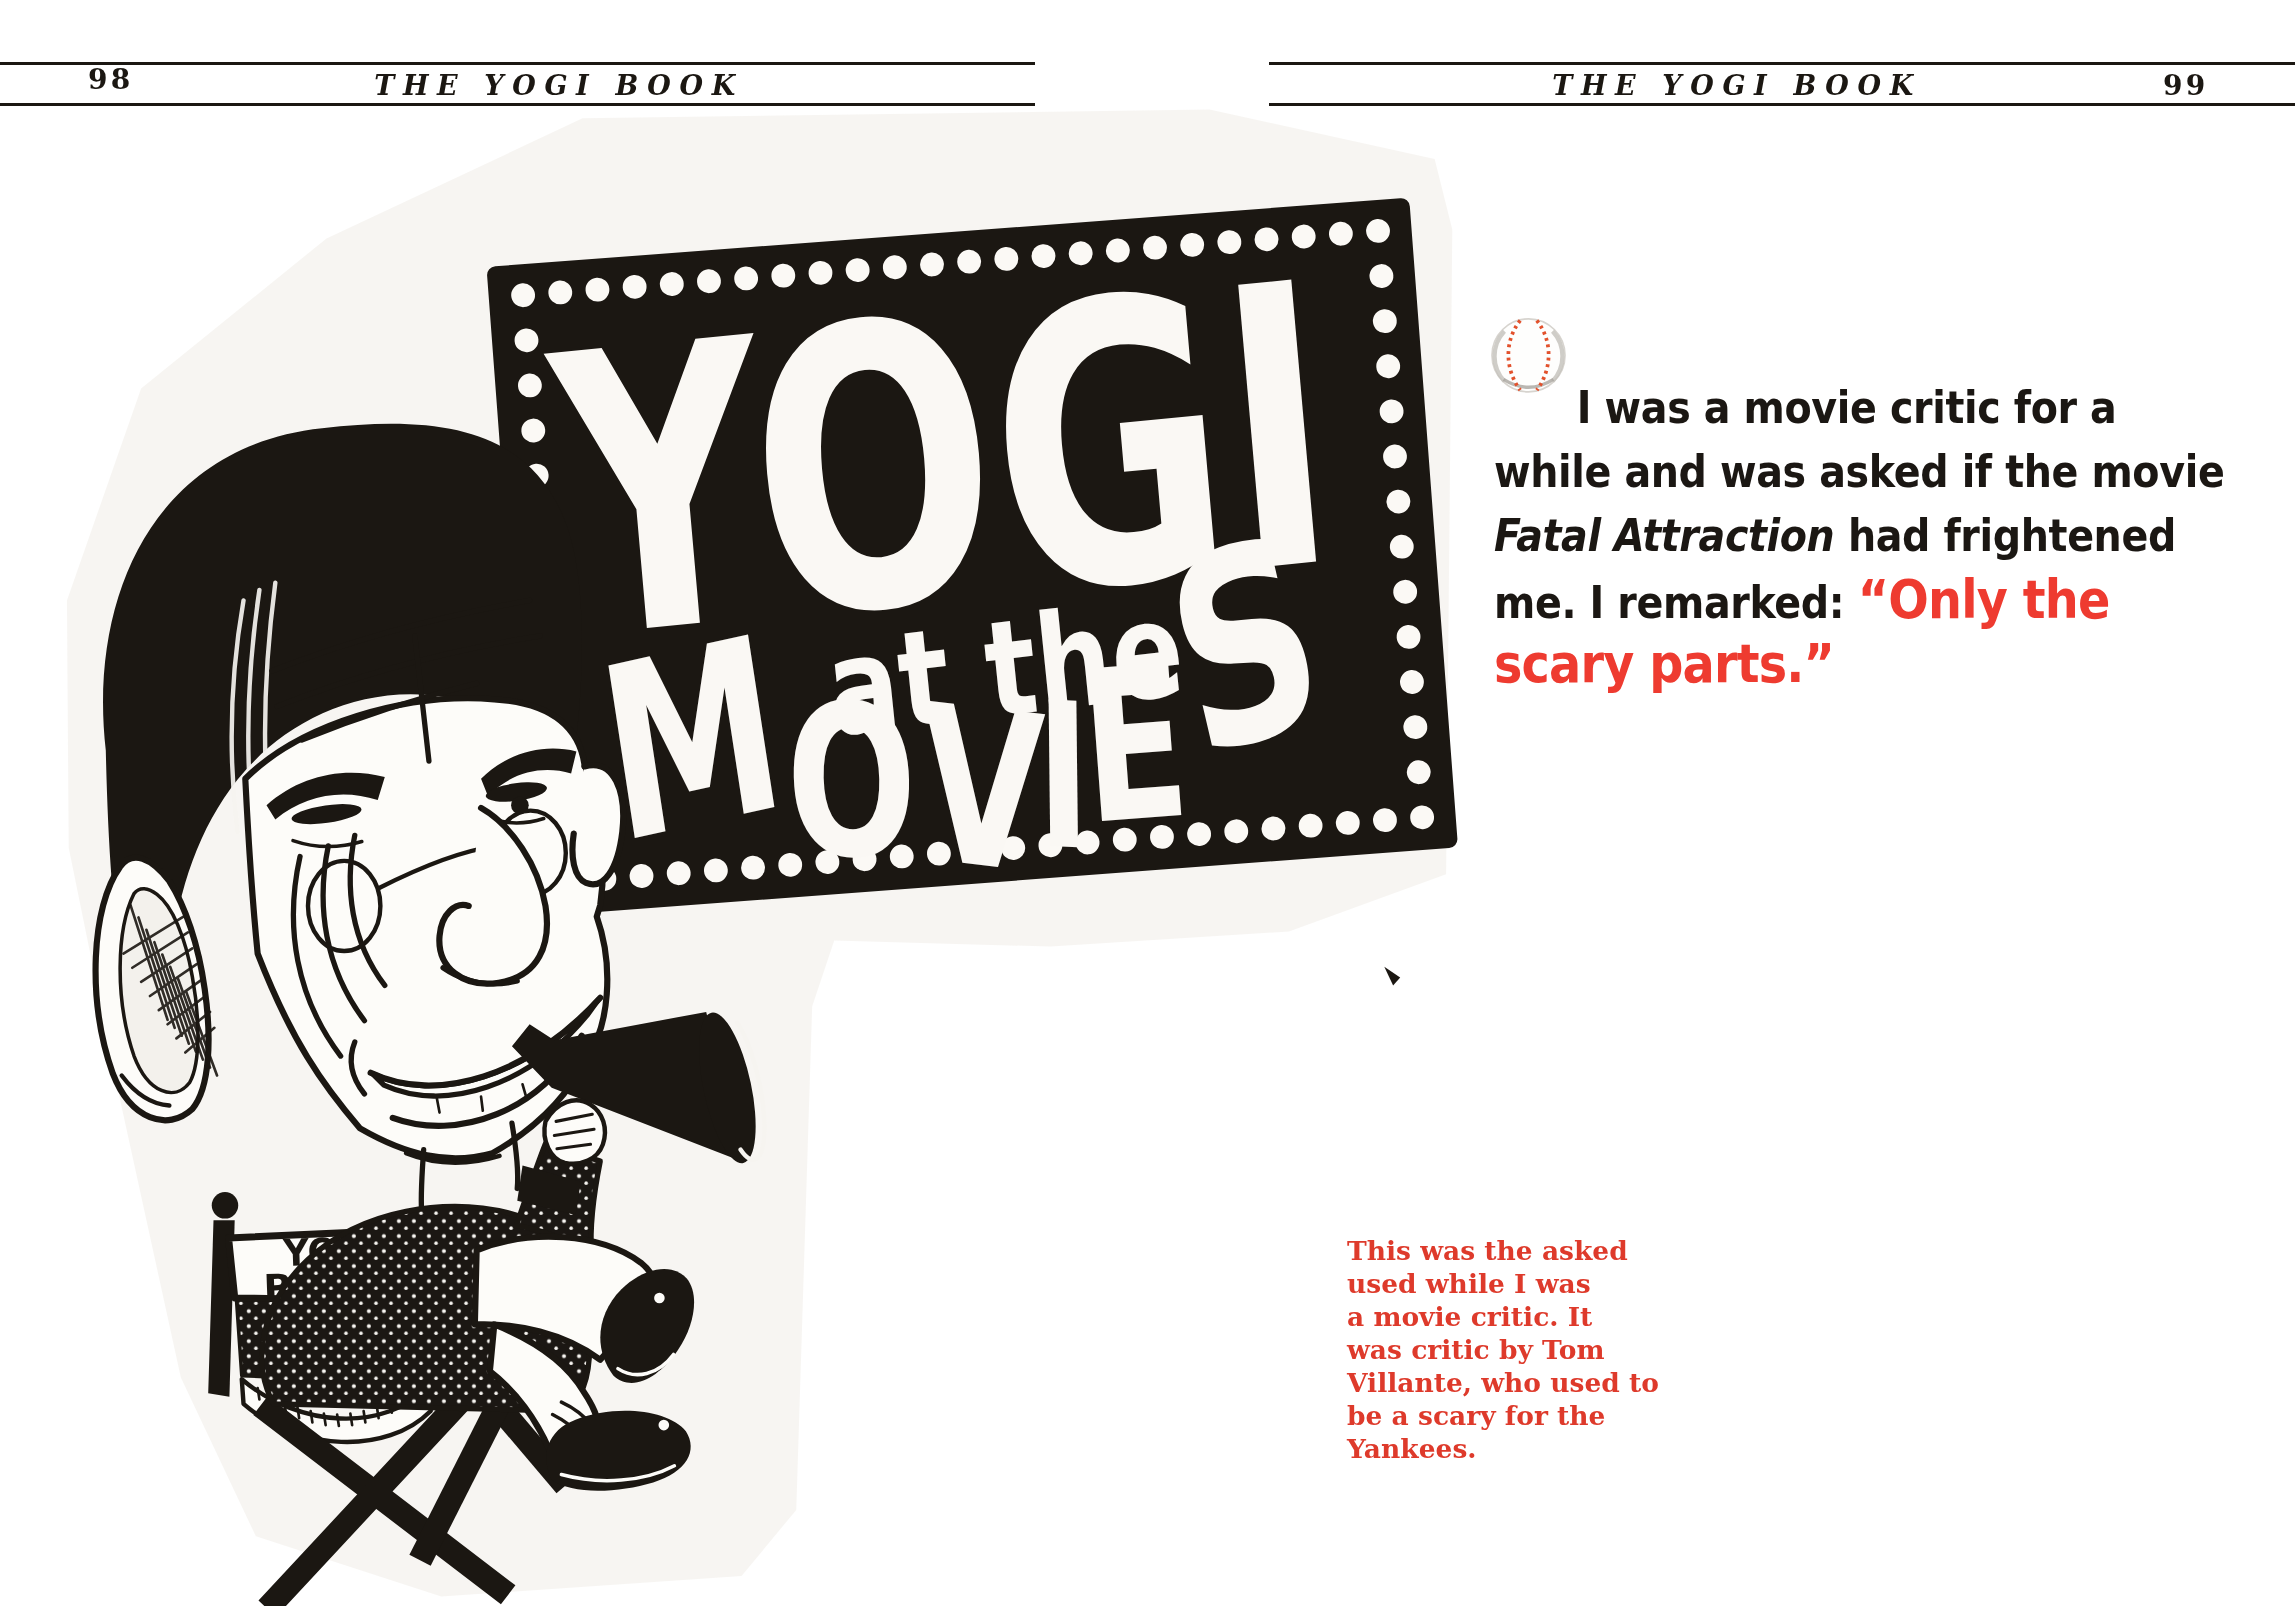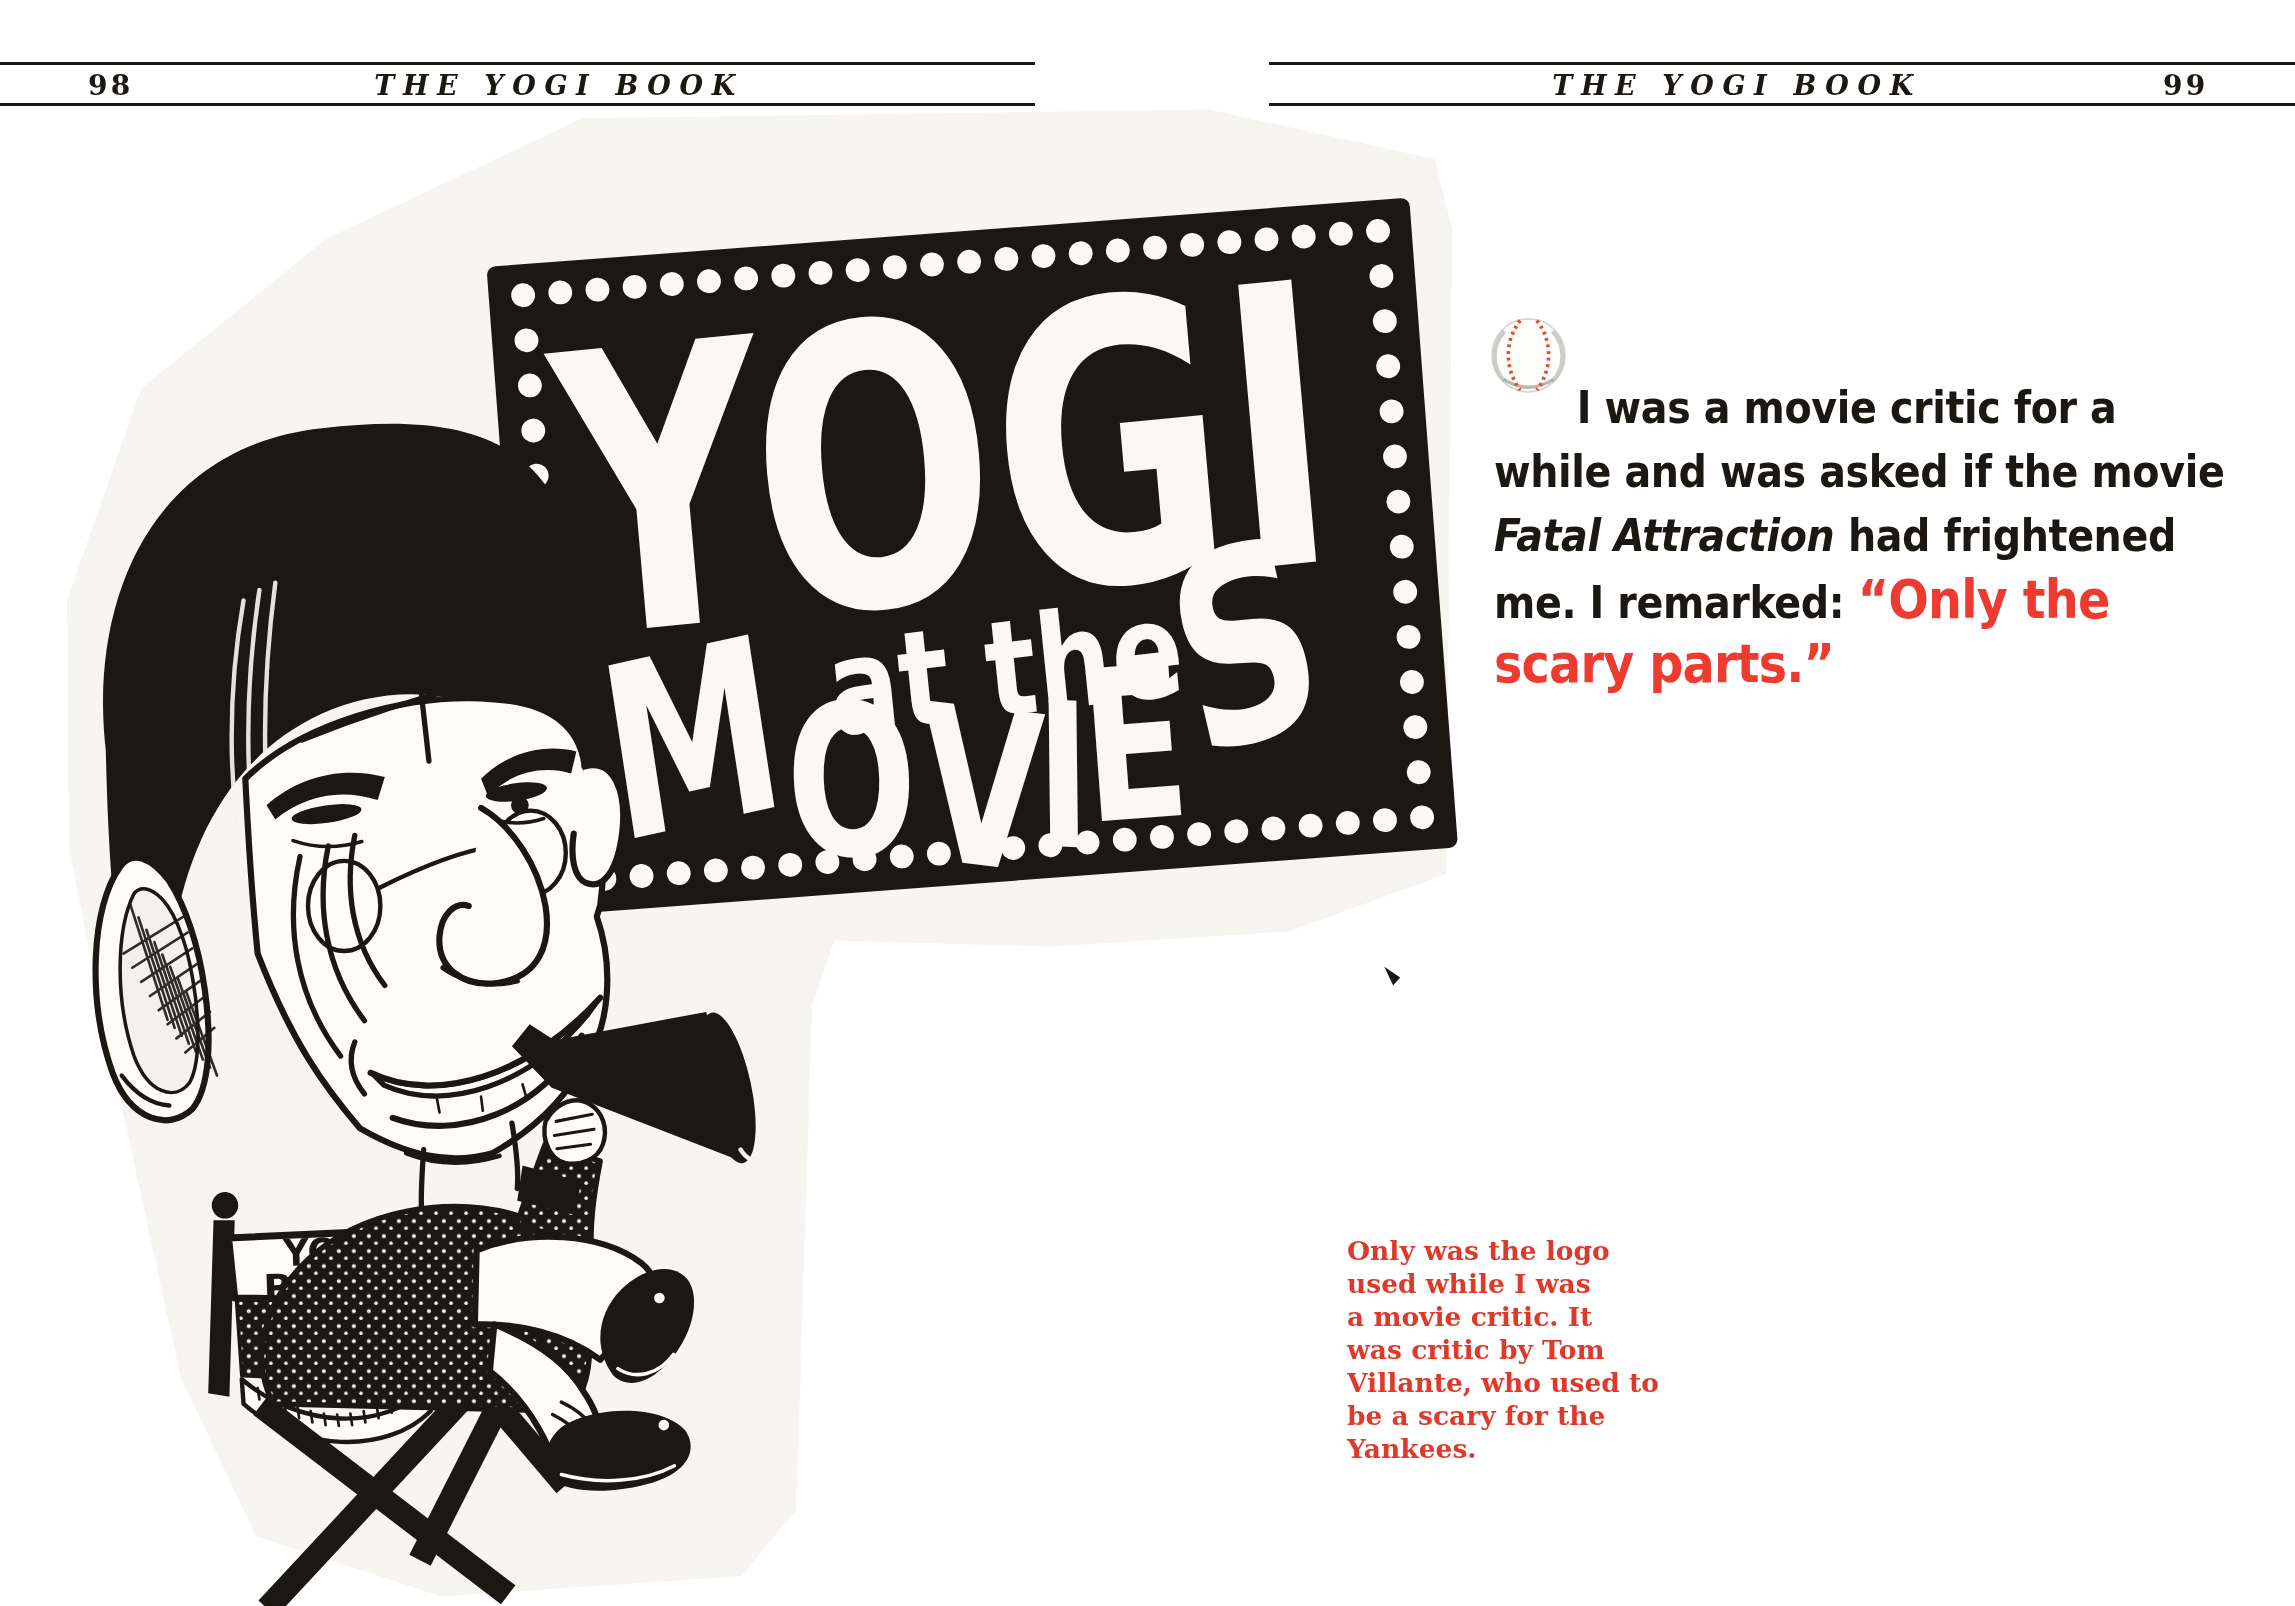--- a/index.html
+++ b/index.html
@@ -29,21 +29,21 @@
   .art{position:absolute;left:35px;top:106px;width:1466px;height:1501px;}
   .art text{font-family:"DejaVu Sans",sans-serif;font-weight:bold;}
 </style>
 </head>
 <body>
 
 <div class="page">
 
   <div class="rule" style="left:0;top:62px;width:1035px;height:2.6px;"></div>
   <div class="rule" style="left:0;top:103px;width:1035px;height:2.6px;"></div>
-  <span class="pagenum" style="left:88px;top:69px;">98</span>
+  <span class="pagenum" style="left:88px;top:63px;">98</span>
   <div class="runhead center" style="left:206px;top:70px;width:706px;">THE YOGI BOOK</div>
 
   <div class="rule" style="left:1269px;top:62px;width:1027px;height:2.6px;"></div>
   <div class="rule" style="left:1269px;top:103px;width:1027px;height:2.6px;"></div>
   <div class="runhead center" style="left:1384px;top:70px;width:706px;">THE YOGI BOOK</div>
   <span class="pagenum" style="left:2163px;top:69px;text-align:right;">99</span>
 
   <svg class="art" viewBox="0 0 1660 1700">
     <defs>
       <pattern id="speck" width="17" height="17" patternUnits="userSpaceOnUse">
@@ -308,21 +308,21 @@
 
   <div class="quote" id="quote-lines">
       <div class="q-line first"><span>I was a movie critic for a</span></div>
       <div class="q-line"><span>while and was asked if the movie</span></div>
       <div class="q-line"><span class="it">Fatal Attraction</span><span> had frightened</span></div>
       <div class="q-line"><span>me. I remarked: </span><span class="red">“Only the</span></div>
       <div class="q-line"><span class="red">scary parts.”</span></div>
     </div>
 
   <div class="caption" id="caption-lines">
-      <div class="cap-line">Only was the logo</div>
+      <div class="cap-line">This was the asked</div>
       <div class="cap-line">used while I was</div>
       <div class="cap-line">a movie critic. It</div>
       <div class="cap-line">was critic by Tom</div>
       <div class="cap-line">Villante, who used to</div>
       <div class="cap-line">be a scary for the</div>
       <div class="cap-line">Yankees.</div>
     </div>
 
 </div>
 

